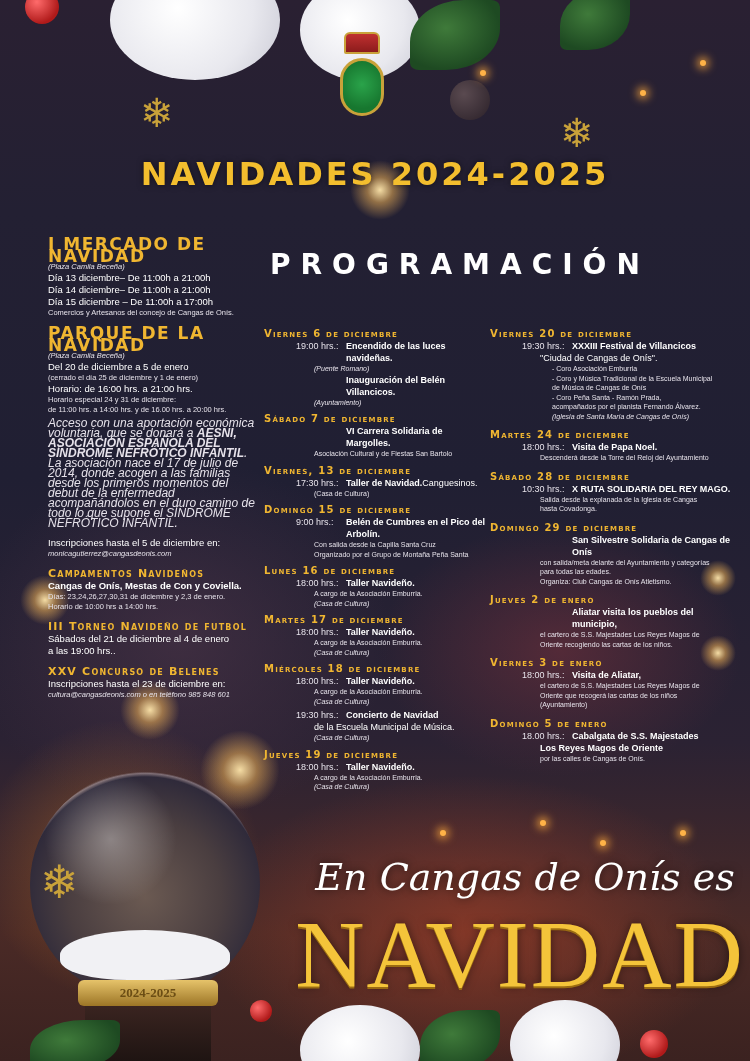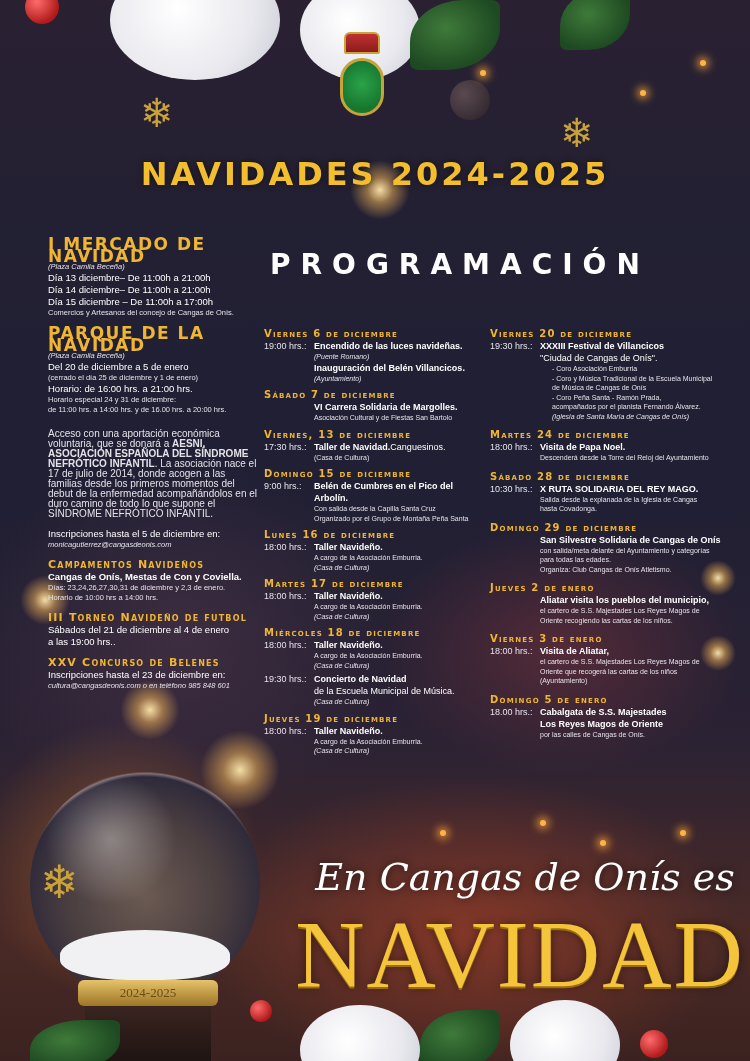--- a/index.html
+++ b/index.html
@@ -46,27 +46,27 @@
   .sec-title {
     font-family: "DejaVu Sans", sans-serif; font-weight: bold; color: #f0b631;
     font-variant: small-caps; letter-spacing: 1.2px; font-size: 11px; line-height: 12px;
   }
   .sec-title.big { font-variant: normal; font-size: 17px; letter-spacing: 1.5px; }
   .sec { margin-bottom: 9px; }
   .it { font-style: italic; font-size: 7.5px; line-height: 10px; color: #e6e2ea; }
   .sm { font-size: 7.5px; line-height: 10px; color: #e6e2ea; }
   .md { font-size: 9.5px; line-height: 12px; }
   .bold { font-weight: bold; }
-  .para { font-size: 10px; line-height: 10px; color: #e6e2ea; margin-top: 14px; }
+  .para { font-style: italic; font-size: 12px; line-height: 10px; color: #e6e2ea; margin-top: 3px; }
   .para b { font-weight: bold; }
 
   .day { margin-bottom: 6px; }
   .day-title { font-family: "DejaVu Sans", sans-serif; font-weight: bold; color: #f0b631; font-variant: small-caps; letter-spacing: 1.2px; font-size: 10px; line-height: 12px; }
   .ev { display: flex; font-size: 9px; line-height: 12px; }
-  .ev .time { width: 50px; flex: none; color: #e6e2ea; }
+  .ev .time { width: 50px; flex: none; color: #e6e2ea; margin-left: 32px; }
   .ev .name { font-weight: bold; }
   .note { padding-left: 50px; font-size: 7px; line-height: 9.5px; color: #e6e2ea; }
   .note.it { font-style: italic; }
   .note2 { padding-left: 62px; font-size: 7px; line-height: 9.5px; color: #e6e2ea; }
 
   .tagline {
     position: absolute; left: 305px; top: 855px; width: 440px; text-align: center;
     font-family: "DejaVu Serif", serif; font-style: italic; font-size: 38px; color: #ffffff;
     text-shadow: 0 0 8px rgba(0,0,0,0.6);
   }
@@ -75,21 +75,21 @@
     font-family: "Liberation Serif", serif; font-size: 96px; line-height: 100px; letter-spacing: 2px;
     color: #f4c43a; text-shadow: 0 2px 0 #9a6b12, 0 0 10px rgba(0,0,0,0.5);
   }
 
   .globe { position: absolute; left: 30px; top: 770px; width: 230px; height: 230px; border-radius: 50%;
     background:
       radial-gradient(circle at 35% 30%, rgba(255,255,255,0.35), transparent 30%),
       radial-gradient(circle at 50% 55%, #6b5a52 0%, #4a3e40 45%, #2f2a3a 70%, rgba(200,200,220,0.4) 72%, transparent 73%);
   }
   .globe-snow { position: absolute; left: 60px; top: 930px; width: 170px; height: 50px; border-radius: 50% 50% 40% 40%; background: #f1f1f4; }
-  .globe-base { position: absolute; left: 78px; top: 980px; width: 140px; height: 26px; border-radius: 6px; background: linear-gradient(#e6c36a, #9c7526); color: #6b4d14; font-size: 13px; font-weight: normal; text-align: center; line-height: 26px; font-family: "Liberation Serif", serif; }
+  .globe-base { position: absolute; left: 78px; top: 980px; width: 140px; height: 26px; border-radius: 6px; background: linear-gradient(#e6c36a, #9c7526); color: #6b4d14; font-size: 13px; font-weight: bold; text-align: center; line-height: 26px; font-family: "Liberation Serif", serif; }
   .globe-foot { position: absolute; left: 85px; top: 1006px; width: 126px; height: 55px; background: linear-gradient(#3a2420, #1e1412); }
 </style>
 </head>
 <body>
 
 <div class="poster">
 
   <div class="deco flower" style="left:110px; top:-40px; width:170px; height:120px;"></div>
   <div class="deco flower" style="left:300px; top:-20px; width:120px; height:100px;"></div>
   <div class="deco leaf" style="left:410px; top:0px; width:90px; height:70px;"></div>

